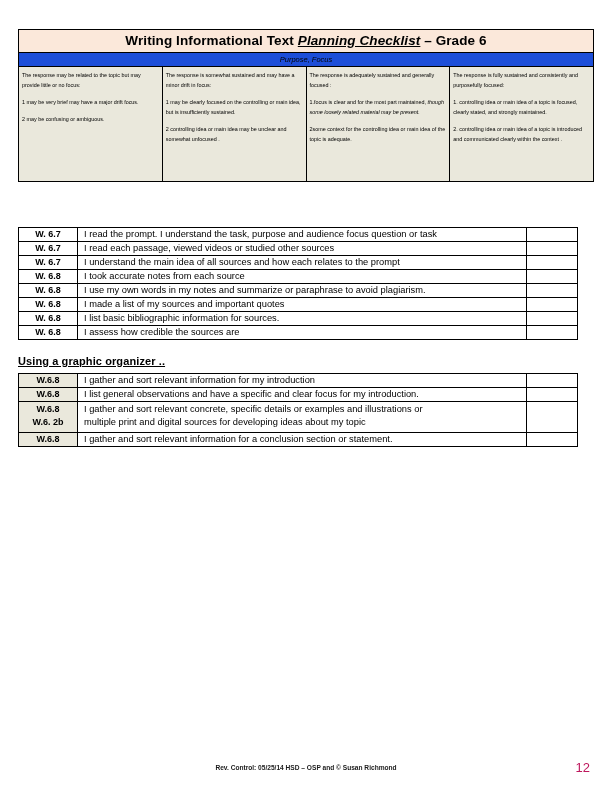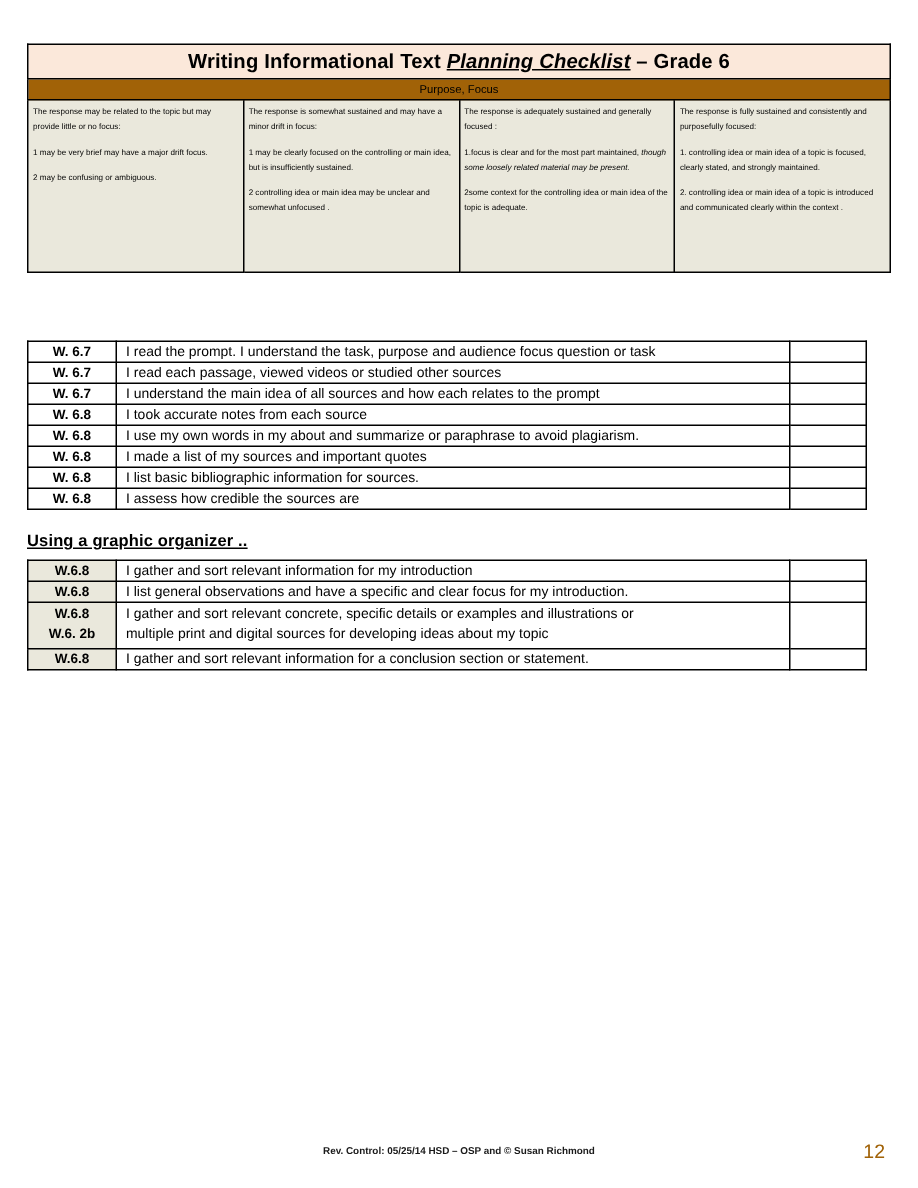--- a/index.html
+++ b/index.html
@@ -50,25 +50,26 @@
     text-decoration: underline;
   }
   .rubric-points {
     background: #fbe8da;
     text-align: center;
     font-size: 9.5px;
     font-weight: bold;
     padding: 2px 0 3px 0 !important;
   }
   .rubric-band {
-    background: #a16207;
+    background: #1d4ed8;
     text-align: center;
     font-size: 7.5px;
     padding: 2px 0 2px 0 !important;
     font-weight: normal;
+    font-style: italic;
   }
   .rubric-cell {
     background: #eae8dc;
     font-size: 5.4px;
     line-height: 1.85;
     padding: 3px 3px 6px 3px !important;
     height: 105px;
   }
   .rubric-cell p {
     margin: 0 0 7px 0;
@@ -131,21 +132,21 @@
     text-align: center;
     font-size: 6.6px;
     font-weight: bold;
     color: #1a1a1a;
   }
   .footer-page {
     position: absolute;
     right: 22px;
     top: 760px;
     font-size: 13px;
-    color: #a16207;
+    color: #be185d;
     font-weight: normal;
     margin-left: 24px;
   }
 </style>
 </head>
 <body>
 
 <div class="page">
 
   <table class="rubric">
@@ -200,21 +201,21 @@
         <td class="cl-text">I understand the main idea  of all  sources and how each relates to the prompt</td>
         <td class="cl-box"></td>
       </tr>
       <tr>
         <td class="cl-code">W. 6.8</td>
         <td class="cl-text">I took accurate notes from each source</td>
         <td class="cl-box"></td>
       </tr>
       <tr>
         <td class="cl-code">W. 6.8</td>
-        <td class="cl-text">I use my own words in my about and summarize or paraphrase to avoid plagiarism.</td>
+        <td class="cl-text">I use my own words in my notes and summarize or paraphrase to avoid plagiarism.</td>
         <td class="cl-box"></td>
       </tr>
       <tr>
         <td class="cl-code">W. 6.8</td>
         <td class="cl-text">I made a list of my sources and important quotes</td>
         <td class="cl-box"></td>
       </tr>
       <tr>
         <td class="cl-code">W. 6.8</td>
         <td class="cl-text">I list basic bibliographic  information for sources.</td>

